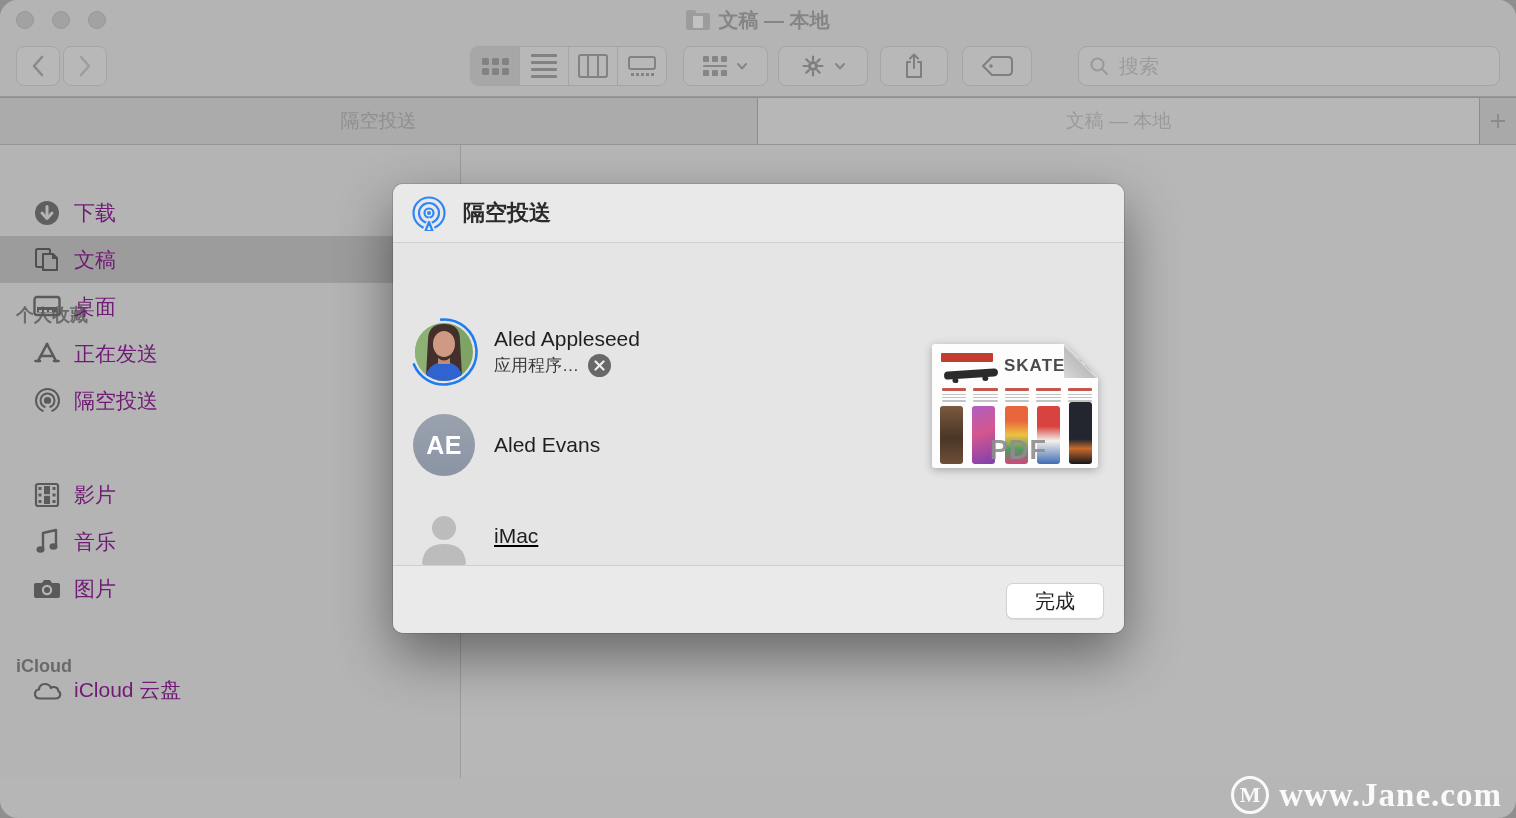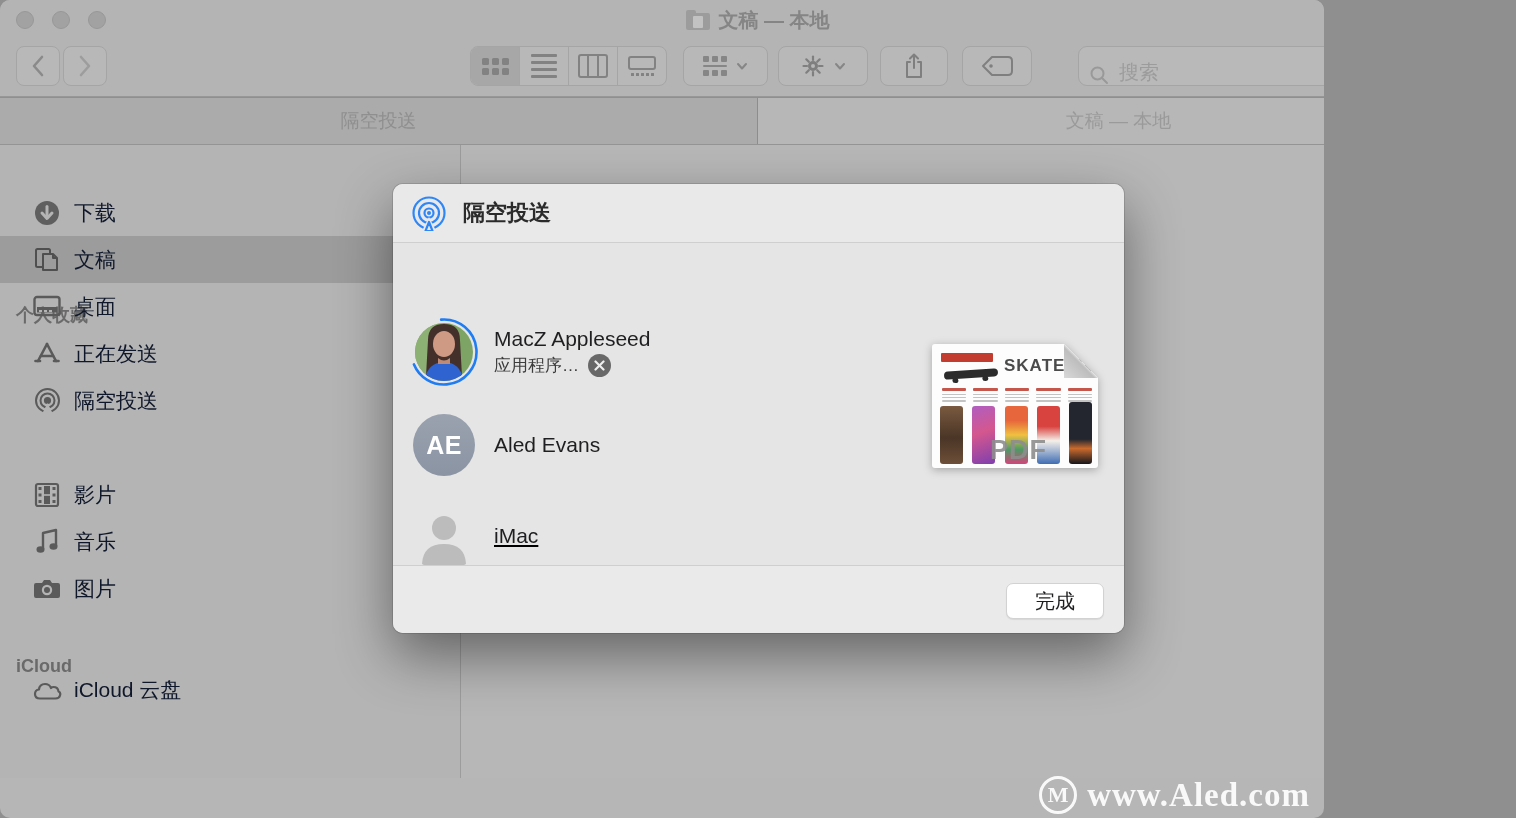--- a/index.html
+++ b/index.html
@@ -1,16 +1,16 @@
 <!DOCTYPE html>
 <html><head>
 <meta charset="utf-8">
 <style>
   html,body{margin:0;padding:0;background:#8f8f8f;font-family:"Liberation Sans","DejaVu Sans",sans-serif;}
-  #app{position:relative;width:1324px;height:818px;background:#b6b6b6;border-radius:10px;overflow:hidden;
+  #app{position:relative;width:1516px;height:818px;background:#b6b6b6;border-radius:18px;overflow:hidden;
        -webkit-user-select:none;user-select:none;}
 
   
   .titlebar{position:absolute;left:0;top:0;width:1516px;height:40px;background:#b4b4b4;}
   .traffic{position:absolute;top:11px;width:18px;height:18px;border-radius:50%;background:#a2a2a2;border:1px solid #989898;box-sizing:border-box;}
   .t-close{left:16px}.t-min{left:52px}.t-zoom{left:88px}
   .window-title{position:absolute;left:0;right:0;top:0;height:40px;display:flex;align-items:center;justify-content:center;gap:8px;color:#858585;font-size:20px;font-weight:700;}
   .folder-ico{width:24px;height:20px;position:relative;flex:0 0 auto;}
   .folder-ico .tab{position:absolute;left:0;top:0;width:10px;height:5px;background:#9c9c9c;border-radius:2px 2px 0 0;}
   .folder-ico .body{position:absolute;left:0;top:3px;width:24px;height:17px;background:#9c9c9c;border-radius:2px;}
@@ -22,21 +22,21 @@
   .nav-back{left:16px;width:44px;}
   .nav-fwd{left:63px;width:44px;}
   .viewgroup{position:absolute;left:470px;top:6px;height:40px;width:197px;border:1px solid #a5a5a5;border-radius:8px;background:#b8b8b8;box-sizing:border-box;display:flex;overflow:hidden;}
   .vseg{flex:1;display:flex;align-items:center;justify-content:center;color:#828282;border-right:1px solid #a5a5a5;}
   .vseg:last-child{border-right:none;}
   .vseg.active{background:#a7a7a7;}
   .grp-btn{left:683px;width:85px;gap:9px;}
   .gear-btn{left:778px;width:90px;gap:9px;}
   .share-btn{left:880px;width:68px;}
   .tag-btn{left:962px;width:70px;}
-  .searchbox{position:absolute;left:1078px;top:6px;width:422px;height:40px;border:1px solid #a5a5a5;border-radius:9px;background:#b9b9b9;box-sizing:border-box;display:flex;align-items:flex-end;padding:0 10px;gap:8px;}
+  .searchbox{position:absolute;left:1078px;top:6px;width:422px;height:40px;border:1px solid #a5a5a5;border-radius:9px;background:#b9b9b9;box-sizing:border-box;display:flex;align-items:center;padding:0 10px;gap:8px;}
   .searchbox input{flex:1;border:none;outline:none;background:transparent;font-size:20px;color:#6e6e6e;font-family:inherit;}
   .searchbox input::placeholder{color:#9c9c9c;opacity:1;}
 
   
   .g6{display:grid;grid-template-columns:repeat(3,7px);grid-template-rows:repeat(2,7px);gap:3px;}
   .g6 span{background:currentColor;border-radius:1.5px;}
   .glist{display:flex;flex-direction:column;gap:4px;}
   .glist span{width:26px;height:3px;background:currentColor;border-radius:1px;}
   .gcols{width:26px;height:20px;border:2px solid currentColor;border-radius:3px;display:flex;}
   .gcols span{flex:1;border-right:2px solid currentColor;}
@@ -54,21 +54,21 @@
   
   .tabbar{position:absolute;left:0;top:97px;width:1516px;height:48px;background:#a3a3a3;border-top:1px solid #8f8f8f;border-bottom:1px solid #949494;box-sizing:border-box;display:flex;}
   .tab{display:flex;align-items:center;justify-content:center;font-size:19px;color:#8f8f8f;box-sizing:border-box;}
   .tab1{width:758px;background:#ababab;border-right:1px solid #8d8d8d;}
   .tab2{width:721px;background:#b7b7b7;color:#9a9a9a;}
   .tab-add{flex:1;background:#a9a9a9;border-left:1px solid #8d8d8d;display:flex;align-items:center;justify-content:center;color:#8a8a8a;}
 
   
   .sidebar{position:absolute;left:0;top:145px;width:461px;height:633px;background:#b4b4b4;border-right:1px solid #9c9c9c;box-sizing:border-box;}
   .sb-header{position:absolute;left:16px;font-size:18px;font-weight:700;color:#6a6a6a;}
-  .sb-row{position:absolute;left:0;width:461px;height:47px;display:flex;align-items:center;gap:12px;padding-left:32px;box-sizing:border-box;font-size:21px;color:#0f172a;}
+  .sb-row{position:absolute;left:0;width:461px;height:47px;display:flex;align-items:center;gap:12px;padding-left:32px;box-sizing:border-box;font-size:21px;color:#701a75;}
   .sb-row.selected{background:#9c9c9c;}
   .sb-ic{width:30px;height:30px;display:flex;align-items:center;justify-content:center;color:#6d6d6d;flex:0 0 auto;}
 
   
   .content{position:absolute;left:461px;top:145px;width:1055px;height:633px;background:#b7b7b7;}
 
   
   .statusbar{position:absolute;left:0;top:778px;width:1516px;height:40px;background:#b0b0b0;border-top:1px solid #9b9b9b;box-sizing:border-box;display:flex;align-items:center;justify-content:center;font-size:19px;color:#8d8d8d;letter-spacing:1px;}
 
   
@@ -425,21 +425,21 @@
               <rect x="5" y="5" width="20" height="58" fill="#8db075"></rect>
               <path d="M18 22 Q18 6 34 6 Q50 6 50 22 L52 58 H16 Z" fill="#43302a"></path>
               <ellipse cx="34" cy="26" rx="11" ry="13" fill="#cf9a83"></ellipse>
               <path d="M14 63 Q18 44 34 44 Q50 44 54 63 Z" fill="#2f63cf"></path>
               <path d="M28 40 Q34 45 40 40 L40 46 L28 46 Z" fill="#c08b75"></path>
             </g>
             <circle cx="34" cy="34" r="32.5" fill="none" stroke="#1f7cf2" stroke-width="2.6" stroke-dasharray="143 61" stroke-linecap="round" transform="rotate(-95 34 34)"></circle>
           </svg>
         </div>
         <div>
-          <div class="p-name">MacZ Appleseed</div>
+          <div class="p-name">Aled Appleseed</div>
           <div class="p-status-line">
             <span class="p-status">应用程序…</span>
             <span class="xbtn">
               <svg width="11" height="11" viewBox="0 0 11 11">
                   <g stroke="#efefef" stroke-width="2.2" stroke-linecap="round">
                     <line x1="1.5" y1="1.5" x2="9.5" y2="9.5"></line>
                     <line x1="9.5" y1="1.5" x2="1.5" y2="9.5"></line>
                   </g>
                 </svg>
             </span>
@@ -514,16 +514,16 @@
       </div>
     </div>
 
     <div class="dlg-footer">
       <div class="done-btn">完成</div>
     </div>
   </div>
 
   <div class="watermark">
     <span class="wm-logo">M</span>
-    <span class="wm-text">www.Aled.com</span>
+    <span class="wm-text">www.Jane.com</span>
   </div>
 
 </div>
 
 </body></html>

